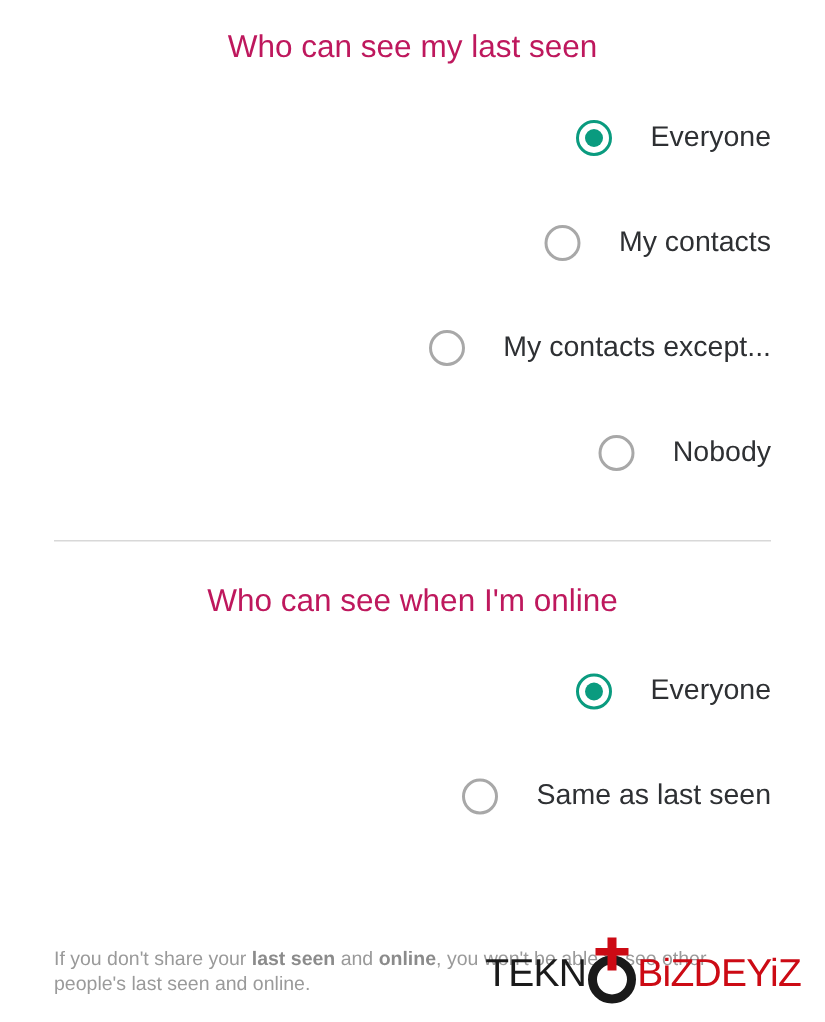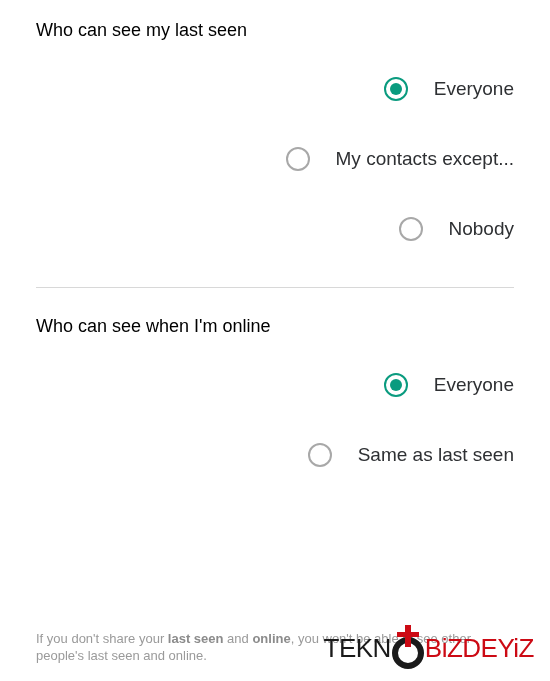--- a/index.html
+++ b/index.html
@@ -10,24 +10,25 @@
     body {
       width: 550px;
       height: 681px;
       background: #ffffff;
       font-family: -apple-system, BlinkMacSystemFont, "Segoe UI", Helvetica, Arial, sans-serif;
       padding: 20px 36px 0 36px;
       position: relative;
       overflow: hidden;
     }
     .section-title {
-      color: #000000;
-      font-size: 18px;
+      color: #be185d;
+      font-size: 21px;
       font-weight: 400;
       margin-bottom: 36px;
+      text-align: center;
     }
     .radio-row {
       display: flex;
       align-items: center;
       margin-bottom: 46px;
       cursor: pointer;
       justify-content: flex-end;
     }
     .radio-circle {
       width: 24px;
@@ -107,20 +108,24 @@
 <div class="section1">
   <h2 class="section-title">Who can see my last seen</h2>
 
   <div class="radio-row">
     <div class="radio-circle selected">
         <div class="radio-dot"></div>
       </div>
     <span class="radio-label">Everyone</span>
   </div>
 
+  <div class="radio-row">
+    <div class="radio-circle"></div>
+    <span class="radio-label">My contacts</span>
+  </div>
 
   <div class="radio-row">
     <div class="radio-circle"></div>
     <span class="radio-label">My contacts except...</span>
   </div>
 
   <div class="radio-row">
     <div class="radio-circle"></div>
     <span class="radio-label">Nobody</span>
   </div>

